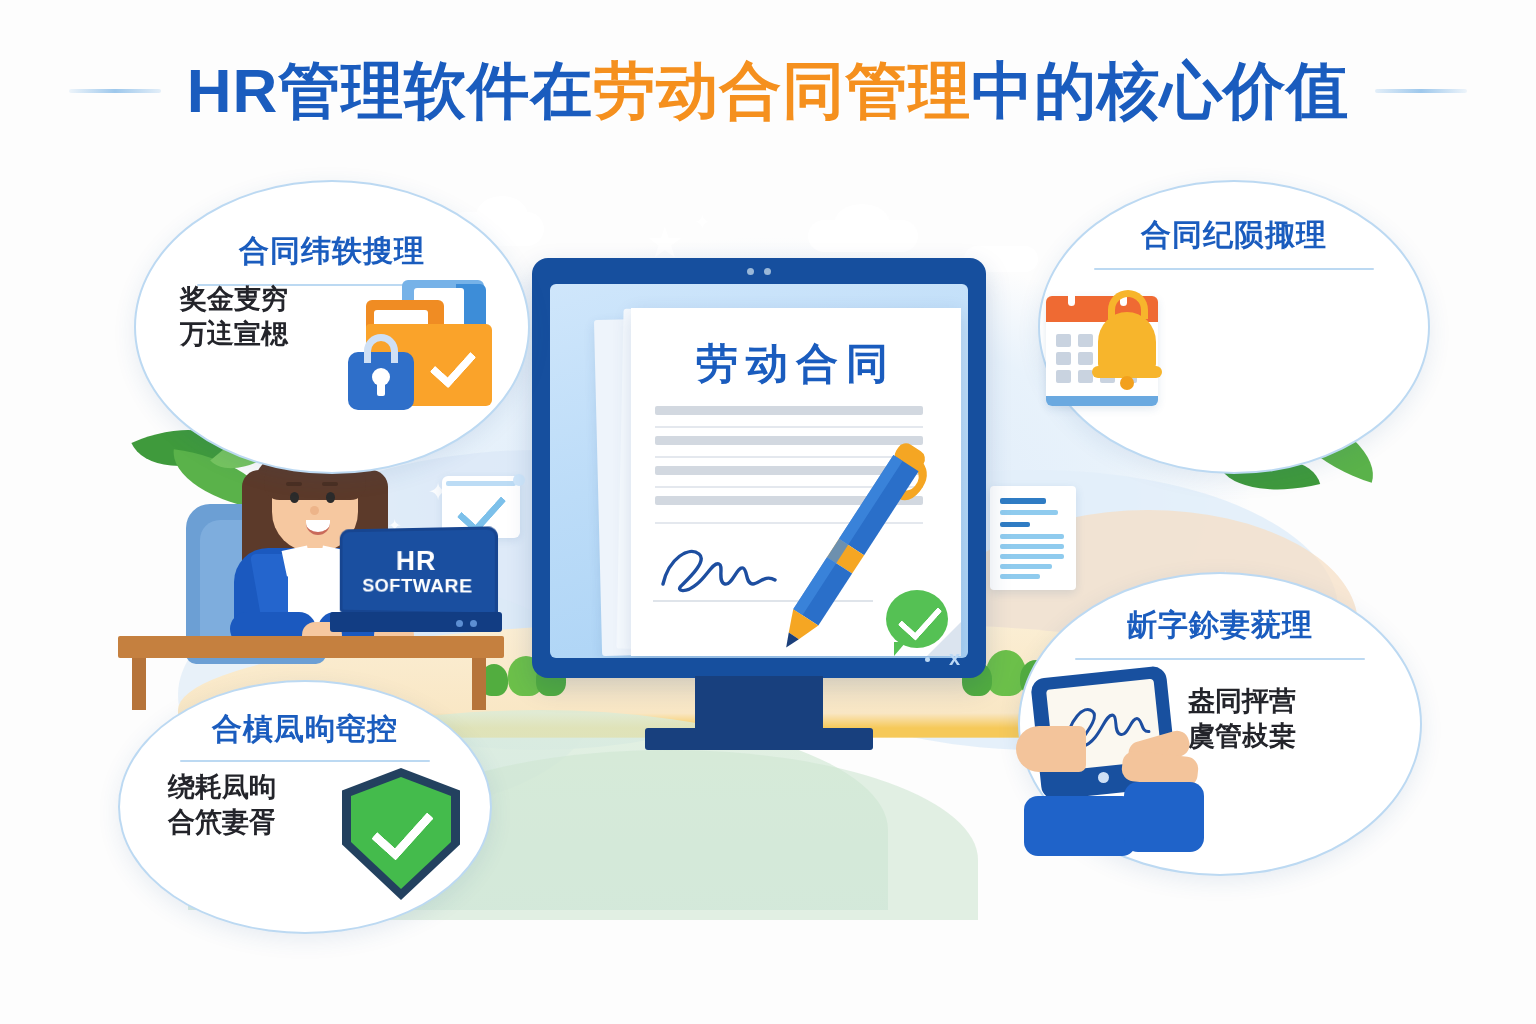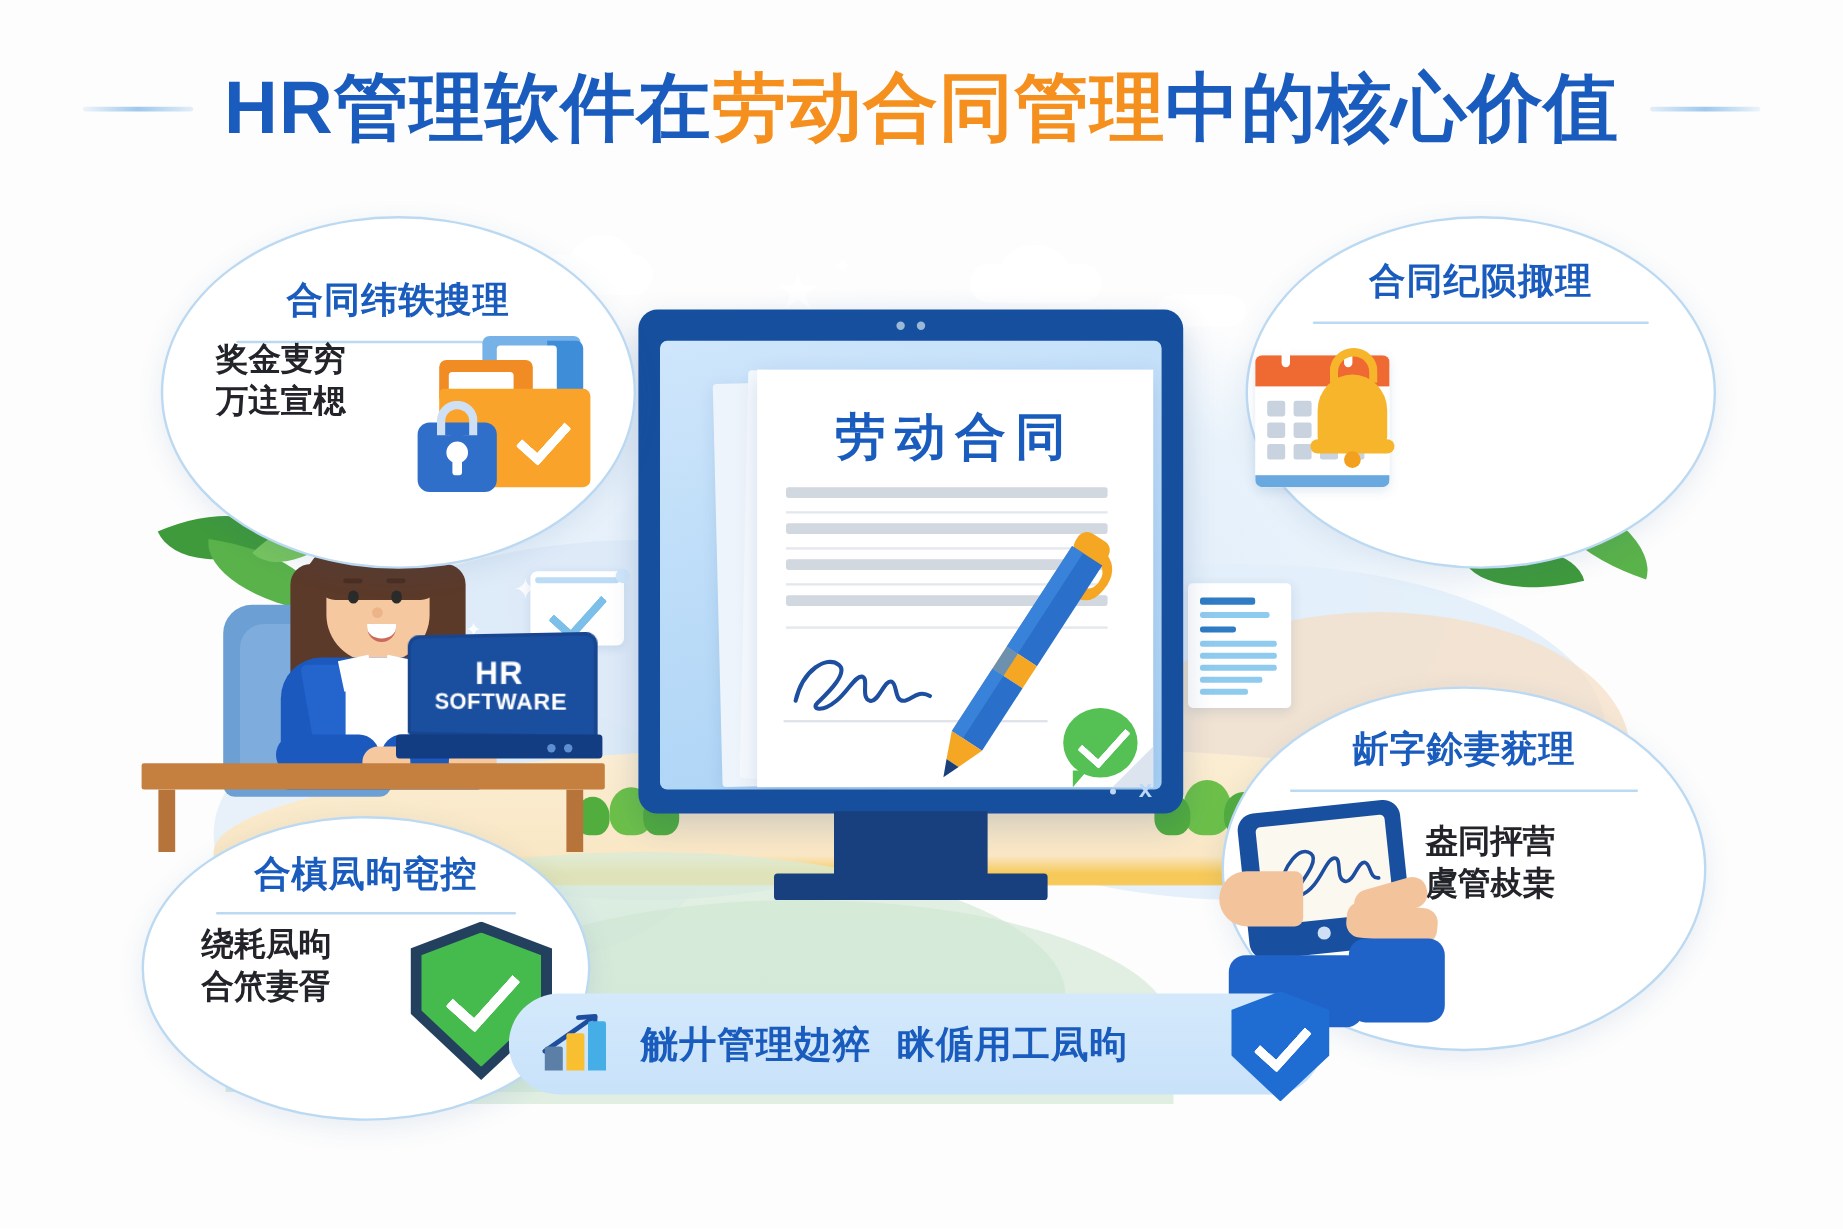--- a/index.html
+++ b/index.html
@@ -502,30 +502,14 @@
         <div class="hand-l" style="left:-12px;top:56px;width:70px;height:46px;"></div>
         <div class="hand-fg" style="left:100px;top:66px;width:62px;height:26px;transform:rotate(-16deg);"></div>
         <div class="hand-fg" style="left:94px;top:84px;width:76px;height:30px;transform:rotate(6deg);"></div>
         <div class="sleeve" style="left:-4px;top:126px;width:112px;height:60px;background:#1f63c9;border-radius:14px;"></div>
         <div class="sleeve" style="left:96px;top:112px;width:80px;height:70px;background:#1f63c9;border-radius:14px;"></div>
       </div>
     </div>
 
   </div>
 
-  <div class="banner">
-    <div class="chart-icon">
-      <svg style="position:absolute;left:0;top:-2px;" width="62" height="40" viewBox="0 0 62 40">
-        <path d="M4 34 L44 6" stroke="#1d4ea0" stroke-width="4" stroke-linecap="round"></path>
-        <path d="M32 6 L46 5 L45 19" stroke="#1d4ea0" stroke-width="4" stroke-linecap="round" stroke-linejoin="round" fill="none"></path>
-      </svg>
-      <div class="bar" style="left:4px;width:15px;height:20px;background:#5b7fa6;"></div>
-      <div class="bar" style="left:22px;width:15px;height:31px;background:#f8bf31;"></div>
-      <div class="bar" style="left:40px;width:15px;height:41px;background:#45aee6;"></div>
-    </div>
-    <div class="banner-text">觥廾管理攰猝</div>
-    <div class="banner-text">眯偱用工凨昫</div>
-    <div class="banner-shield">
-      <div class="mk"></div>
-    </div>
-  </div>
 
 </div>
 
 </body></html>

